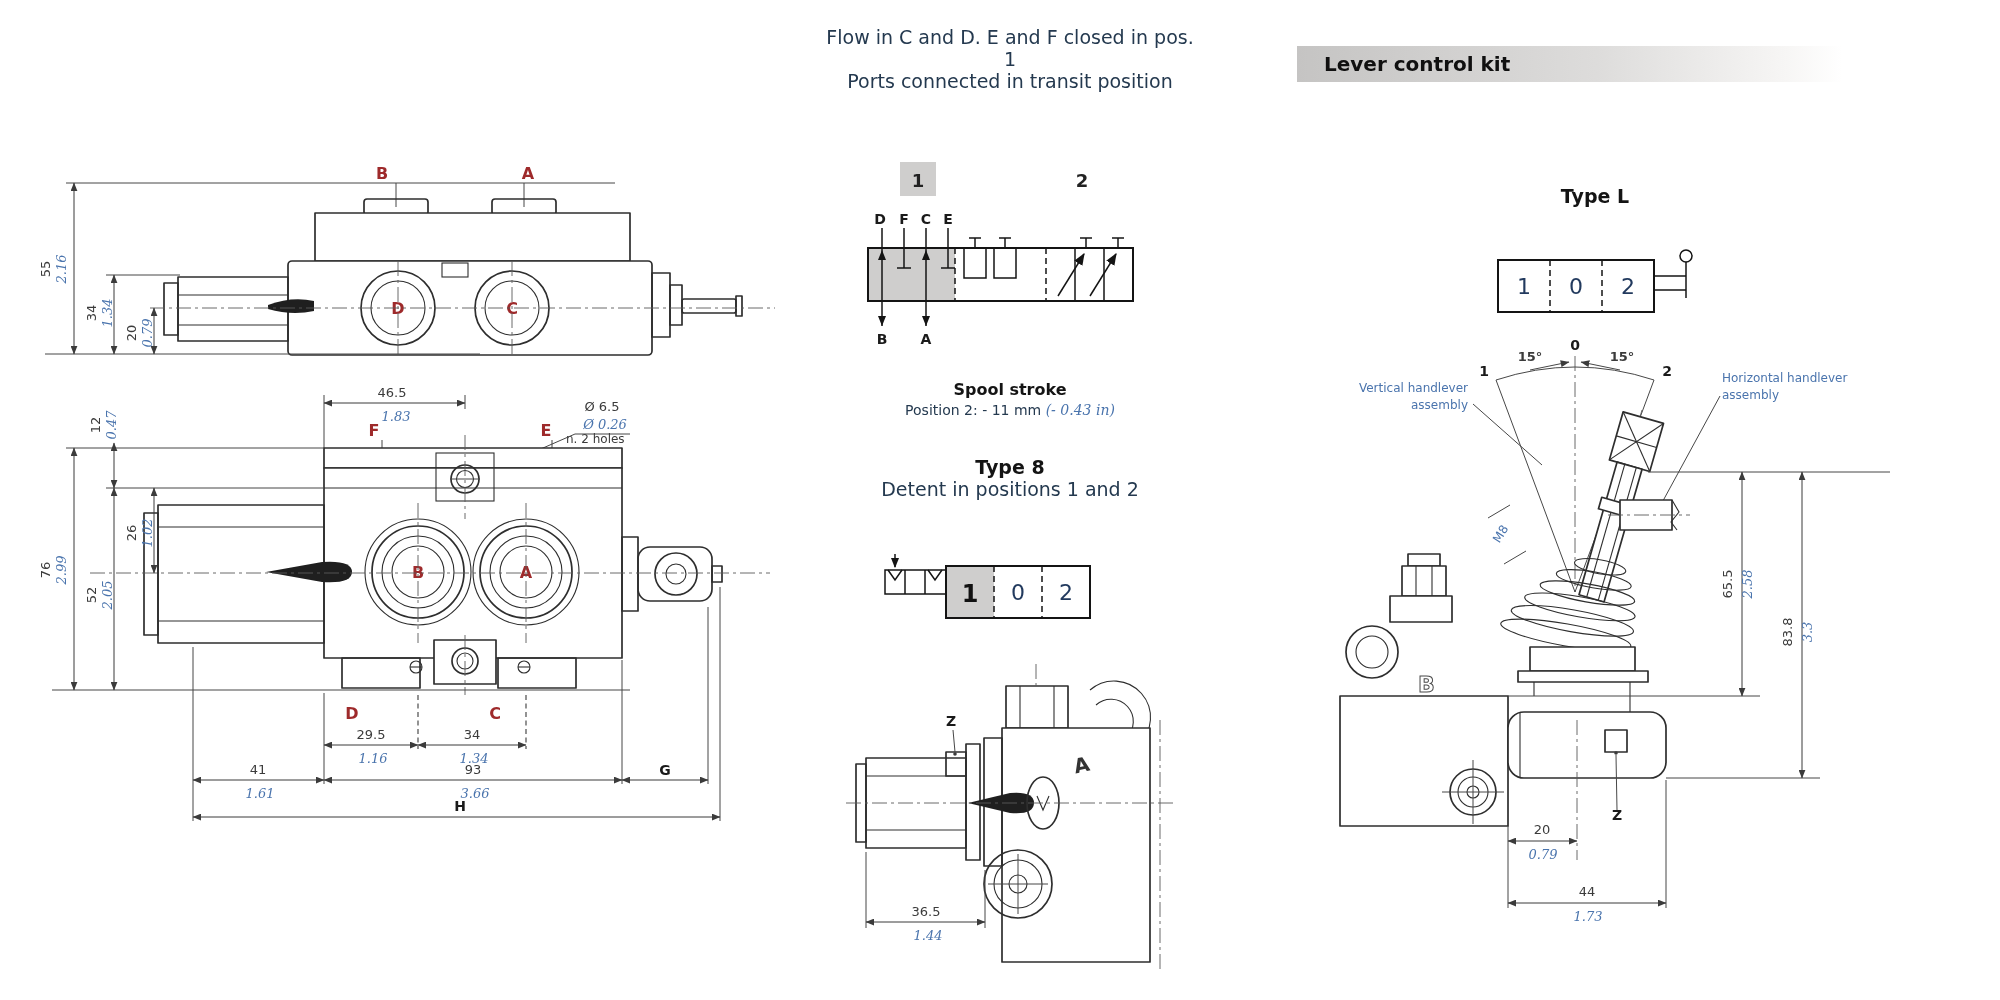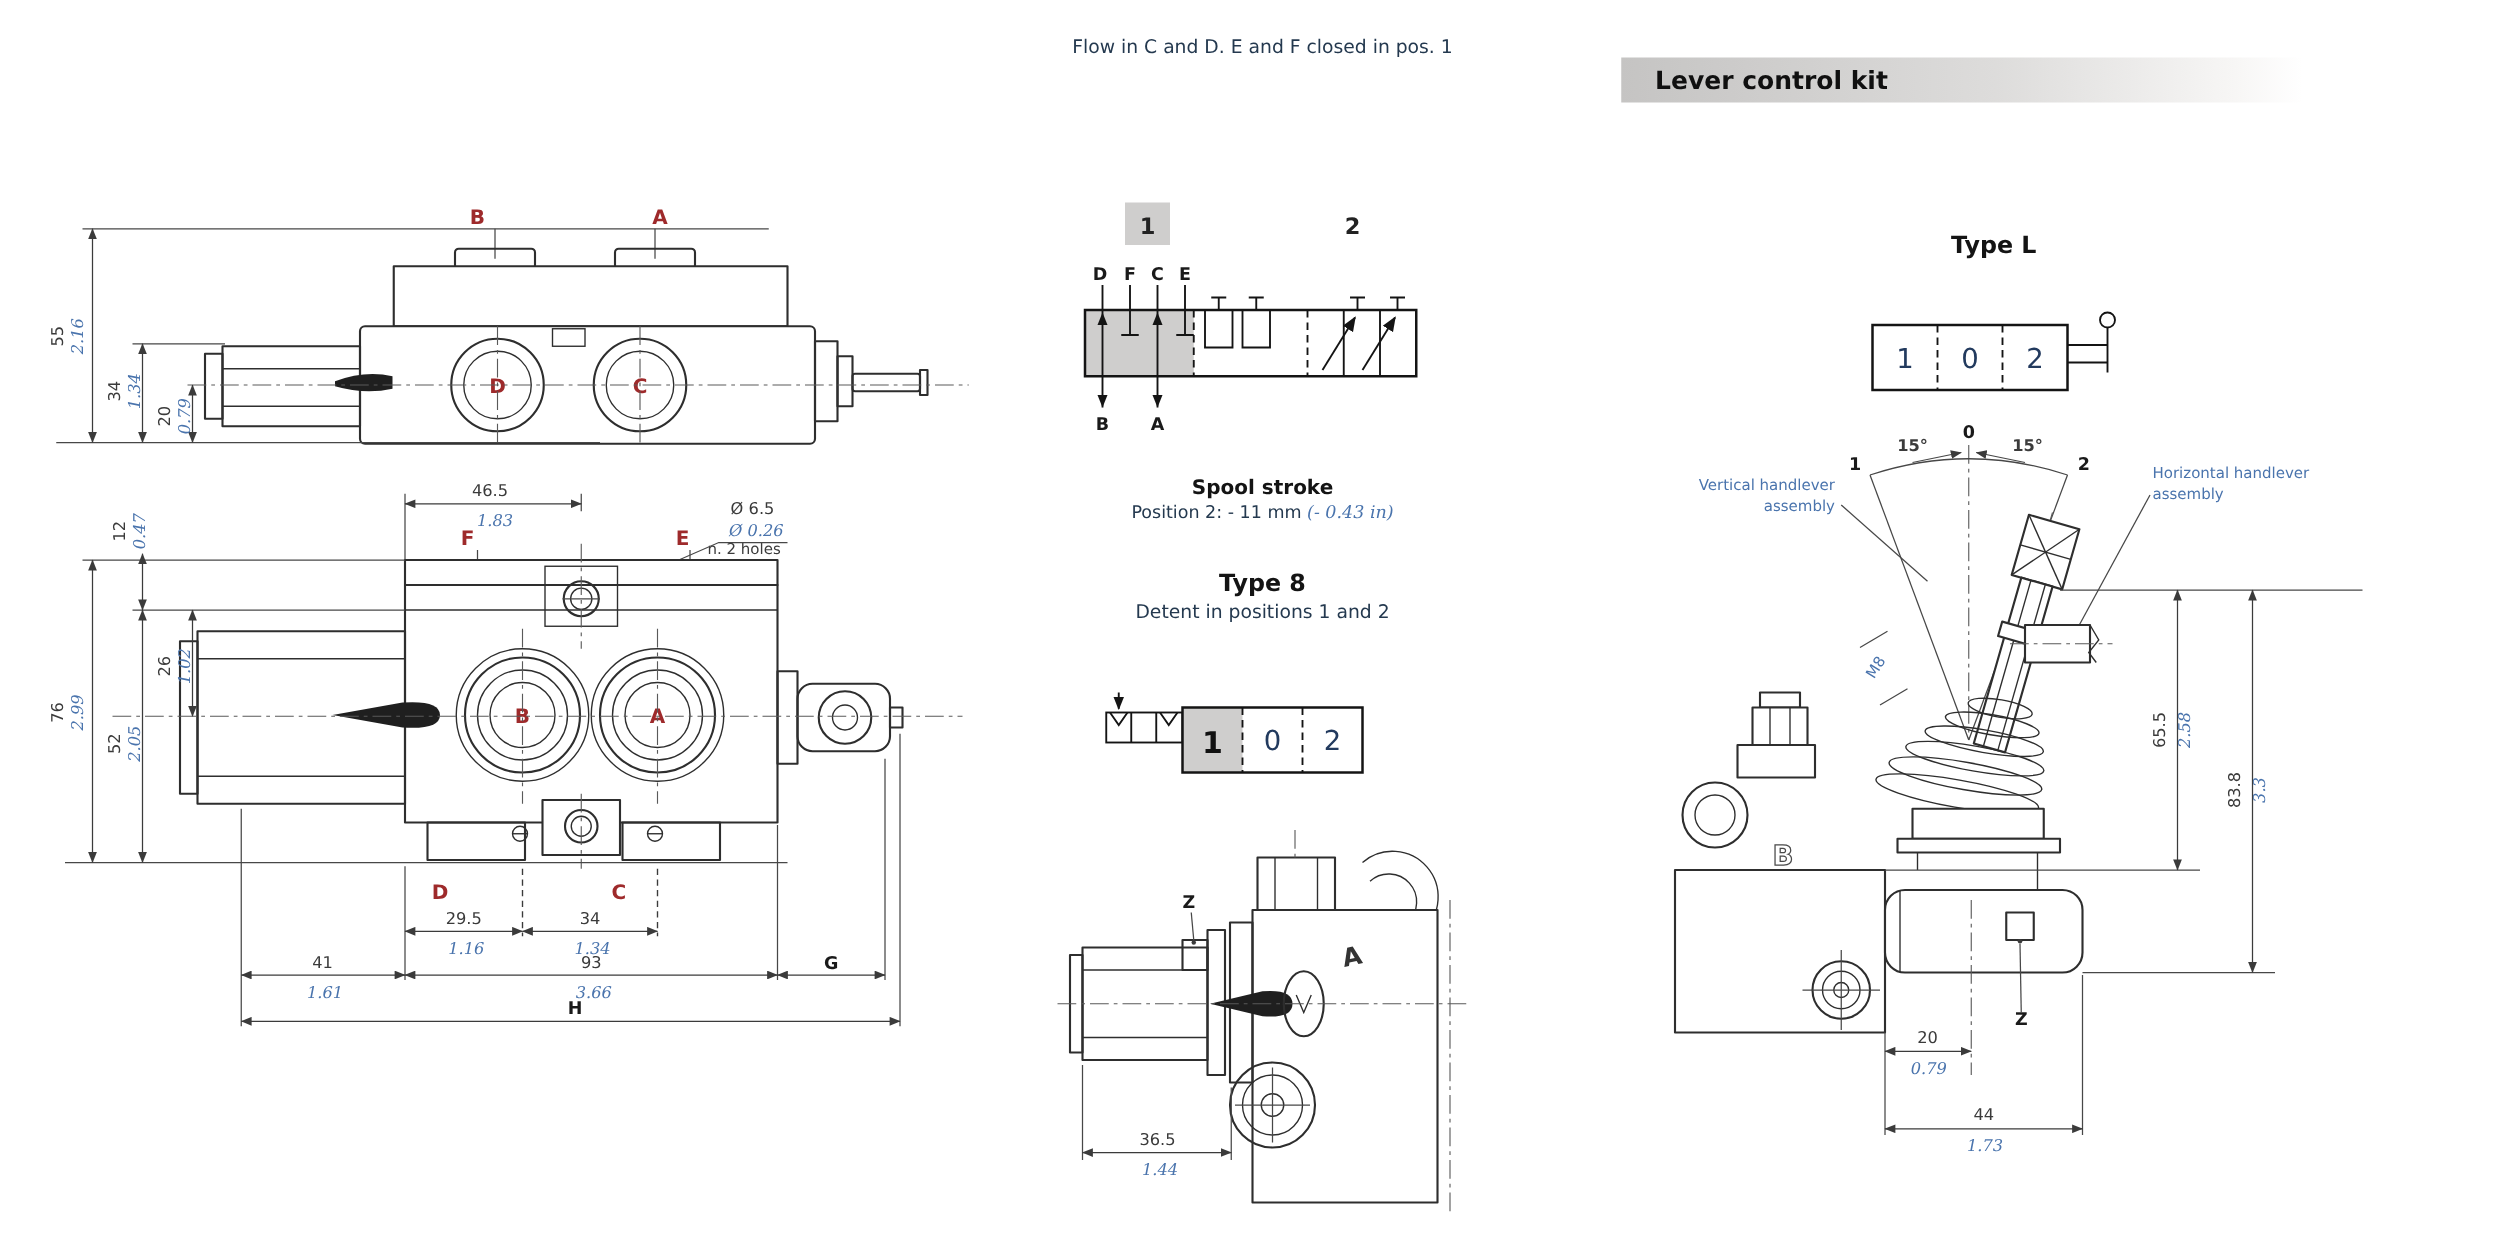--- a/index.html
+++ b/index.html
@@ -2,21 +2,21 @@
 <html><head>
 <meta charset="utf-8">
 <style>
   html,body{margin:0;padding:0;background:#fff;}
   #page{position:relative;width:2000px;height:1000px;background:#ffffff;overflow:hidden;
         font-family:"DejaVu Sans",sans-serif;}
   .abs{position:absolute;}
   .center-text{text-align:center;}
   .h1{font-size:22px;font-weight:bold;color:#141414;letter-spacing:.2px;}
   .h2{font-size:19px;font-weight:bold;color:#141414;}
-  .sub{font-size:15px;color:#24394f;line-height:22px;}
+  .sub{font-size:19px;color:#24394f;line-height:22px;}
   .inch-it{font-family:"DejaVu Serif",serif;font-style:italic;color:#4a74ad;}
   .kit-header{background:linear-gradient(to right,#c5c4c3 0%,#dddcdb 55%,#f7f6f5 90%,#ffffff 100%);
       font-size:20px;font-weight:bold;color:#101010;line-height:36px;padding-left:27px;}
   .desc{font-size:15.5px;color:#24394f;line-height:26px;}
   
   .out{fill:none;stroke:#2e2e2e;stroke-width:1.7;stroke-linejoin:round;}
   .out2{fill:none;stroke:#2e2e2e;stroke-width:1.1;}
   .thin{fill:none;stroke:#474747;stroke-width:1;}
   .dim{fill:none;stroke:#3b3b3b;stroke-width:1;}
   .cl{fill:none;stroke:#5a5a5a;stroke-width:.9;stroke-dasharray:15 4 3 4;}
@@ -196,20 +196,21 @@
       <text class="t-mm" x="443" y="679" text-anchor="middle">93</text>
       <text class="t-in" x="445" y="703" text-anchor="middle">3.66</text>
       <text class="t-blk" x="635" y="680" text-anchor="middle">G</text>
       <line class="dim" x1="163" y1="722" x2="690" y2="722" marker-start="url(#a1)" marker-end="url(#a1)"></line>
       <text class="t-blk" x="430" y="716" text-anchor="middle">H</text>
     </g>
   </svg>
 
   <div class="abs center-text" style="left:820px;top:26px;width:380px">
     <div class="sub">Flow in C and D. E and F closed in pos. 1</div>
+    <div class="sub">Ports connected in transit position</div>
   </div>
 
   <svg class="abs" style="left:860px;top:146px" width="320" height="212" viewBox="0 0 320 212">
     <defs>
       <marker id="a2" viewBox="0 0 10 8" refX="9" refY="4" markerWidth="8" markerHeight="7" orient="auto-start-reverse">
         <path d="M0,0 L10,4 L0,8 z" fill="#141414"></path>
       </marker>
     </defs>
     <rect class="shade" x="40" y="16" width="36" height="34"></rect>
     <text class="t-pos" x="58" y="41" text-anchor="middle">1</text>

